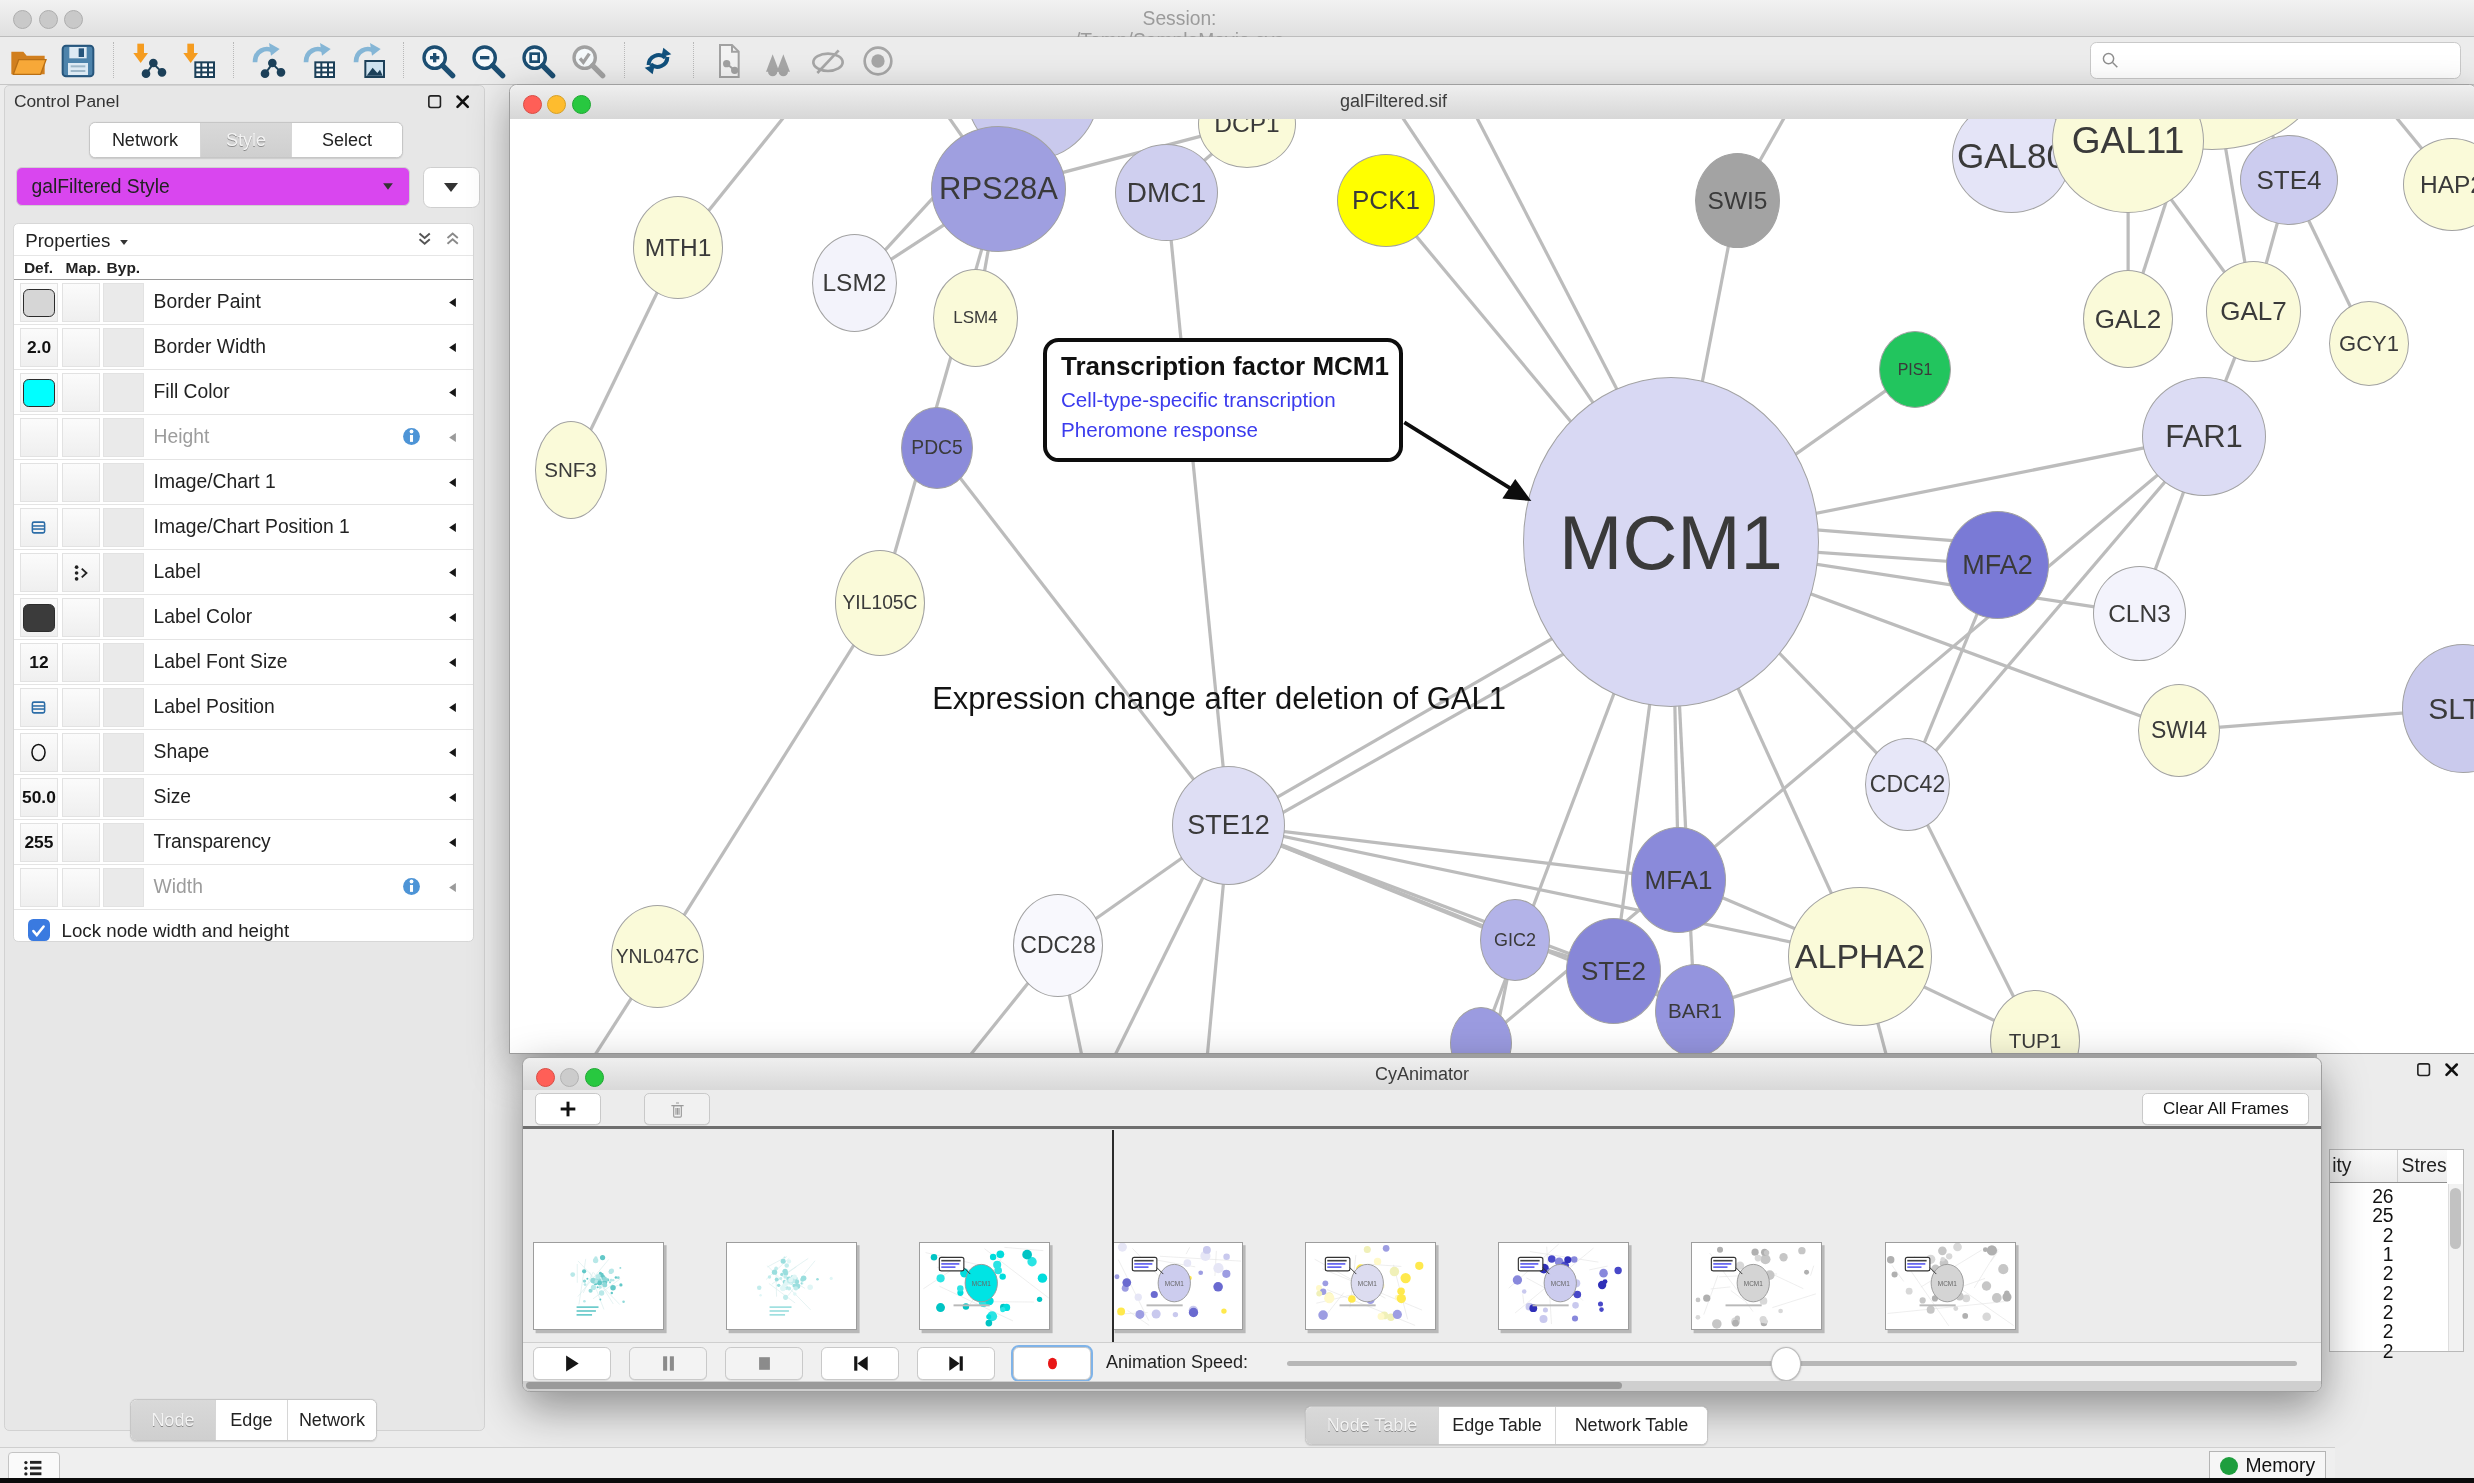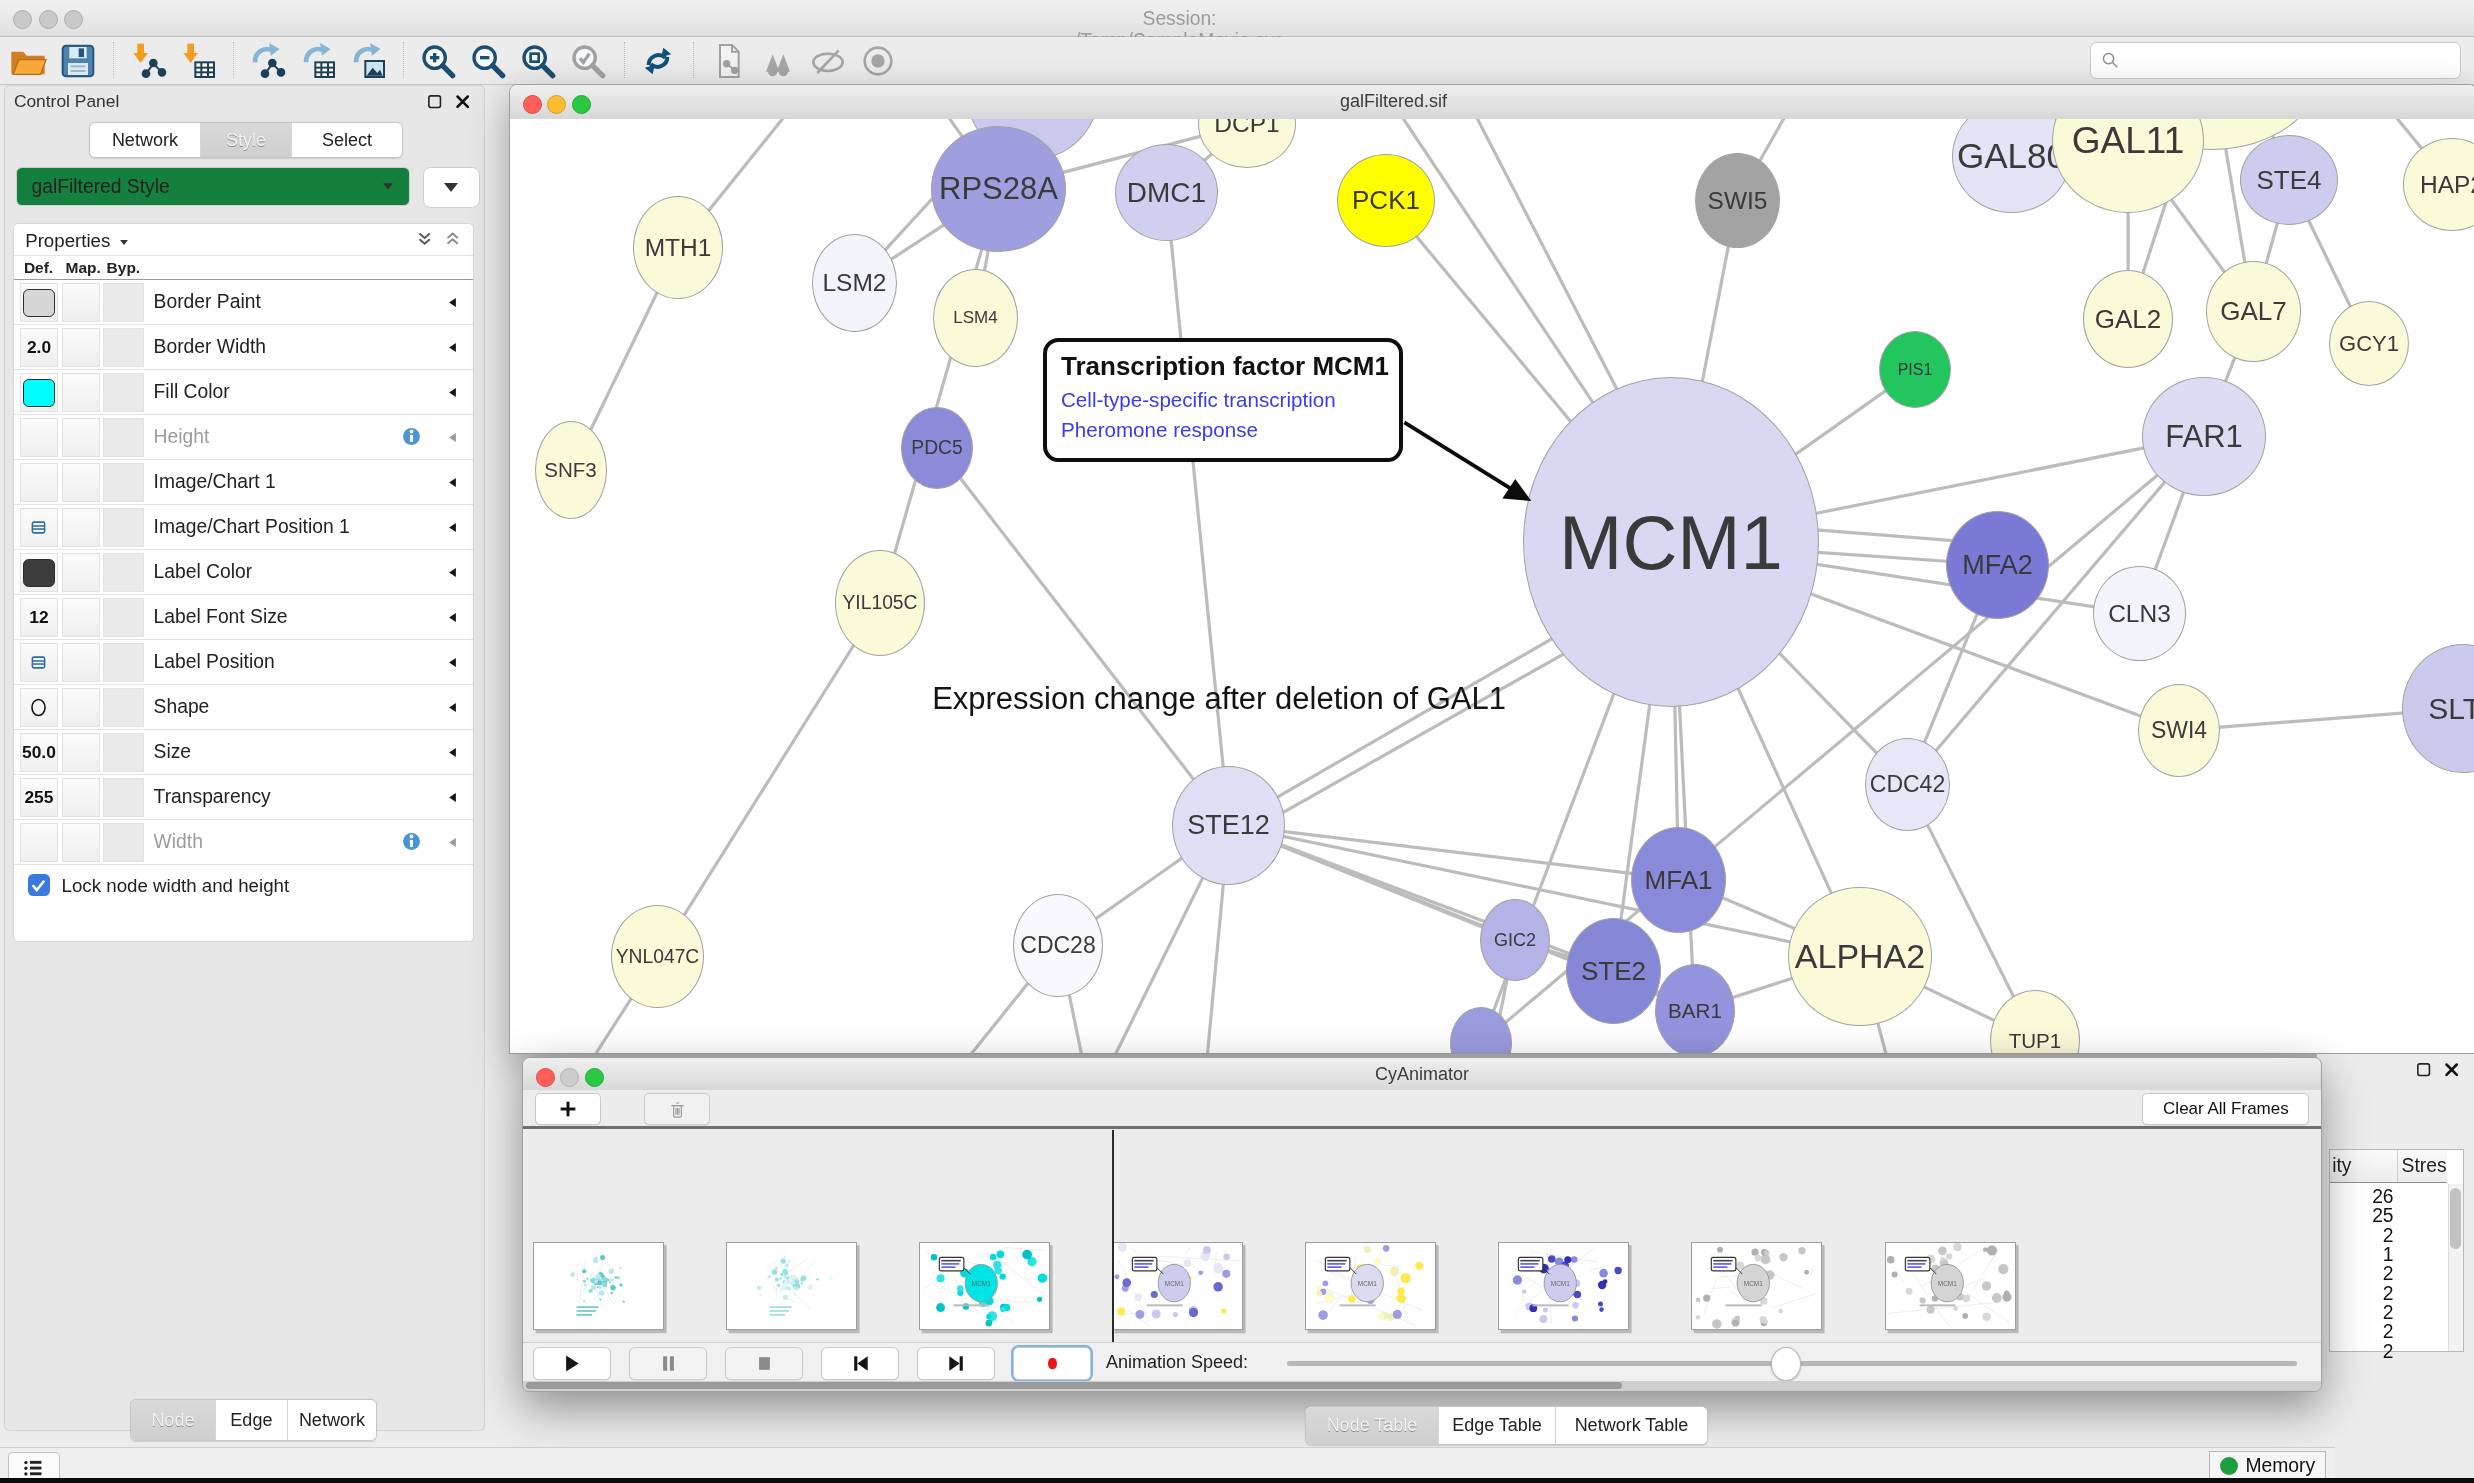--- a/index.html
+++ b/index.html
@@ -19,21 +19,21 @@
   #search-box input{border:none;outline:none;flex:1;font-size:18px;height:26px;background:transparent;}
   
   #control-panel{left:3.9px;top:85px;width:479px;height:1344px;background:#e7e7e7;border:0.6px solid #d2d2d2;border-radius:5.2px;}
   #cp-title{left:9px;top:5.2px;font-size:17.4px;color:#333;}
   .win-mini-icons{position:absolute;display:flex;gap:9px;}
   .win-mini-icons svg{width:19.3px;height:19.3px;}
   .seg-group{position:absolute;display:flex;border:0.6px solid #c6c6c6;border-radius:6.4px;overflow:hidden;background:#fff;box-shadow:0 0.6px 1.3px rgba(0,0,0,.12);}
   .seg{display:flex;align-items:center;justify-content:center;font-size:18px;color:#222;background:#fff;border-right:0.6px solid #d6d6d6;cursor:default;}
   .seg:last-child{border-right:none;}
   .seg.selected{background:linear-gradient(#d9d9d9,#cfcfcf);color:#f3f3f3;text-shadow:0 0.6px 0.6px rgba(0,0,0,.35);}
-  #style-combo{left:11.6px;top:81px;width:394px;height:39px;background:#15803d;border:1.3px solid #cfcfcf;border-radius:6px;display:flex;align-items:center;justify-content:space-between;padding:0 14px;box-sizing:border-box;font-size:19.3px;color:#222;}
+  #style-combo{left:11.6px;top:81px;width:394px;height:39px;background:#d946ef;border:1.3px solid #cfcfcf;border-radius:6px;display:flex;align-items:center;justify-content:space-between;padding:0 14px;box-sizing:border-box;font-size:19.3px;color:#222;}
   #style-combo-btn{left:418px;top:81px;width:55px;height:39px;background:#fff;border:1.3px solid #cfcfcf;border-radius:7.7px;display:flex;align-items:center;justify-content:center;}
   .caret{width:0;height:0;border-left:7px solid transparent;border-right:7px solid transparent;border-top:9px solid #333;}
   #props-box{left:7.7px;top:137px;width:461px;height:719px;background:#fff;border:0.6px solid #d7d7d7;border-radius:5.2px;box-sizing:border-box;}
   #props-header{position:relative;height:31px;border-bottom:0.6px solid #e6e6e6;}
   #props-title{left:11.6px;top:6.4px;font-size:18.7px;color:#222;}
   #props-caret{left:103px;top:14px;transform:scale(.55);}
   #props-chevs{right:10.3px;top:5.2px;}
   #props-colhdr{position:relative;height:23px;font-weight:bold;font-size:15.5px;color:#222;border-bottom:1.3px solid #9a9a9a;}
   #props-rows{position:relative;}
   .prow{position:relative;height:44px;border-bottom:0.6px solid #e4e4e4;}
@@ -352,20 +352,38 @@
                 <g stroke="#2d6ea8" stroke-width="4" fill="none">
                   <rect x="14" y="16" width="32" height="28" rx="4"></rect>
                   <line x1="14" y1="26" x2="46" y2="26"></line>
                   <line x1="14" y1="34" x2="46" y2="34"></line>
                 </g>
               </svg>
             </span>
             <span class="pcell" style="left:48px;"></span>
             <span class="pcell byp" style="left:89px;"></span>
             <span class="pname">Image/Chart Position 1</span>
+            <span class="parrow"><svg viewBox="0 0 60 60" style="width:15.5px;height:17px;">
+                <path d="M16 30L42 13v34z" fill="#161616"></path>
+              </svg></span>
+          </div>
+          <div class="prow">
+            <span class="pcell" style="left:6.4px;"></span>
+            <span class="pcell" style="left:48px;">
+              <svg viewBox="0 0 60 60" style="width:22px;height:22px;">
+                <g fill="#222">
+                  <circle cx="18" cy="14" r="5"></circle>
+                  <circle cx="18" cy="30" r="5"></circle>
+                  <circle cx="18" cy="46" r="5"></circle>
+                </g>
+                <path d="M32 18l13 12-13 12" fill="none" stroke="#222" stroke-width="5"></path>
+              </svg>
+            </span>
+            <span class="pcell byp" style="left:89px;"></span>
+            <span class="pname">Label</span>
             <span class="parrow"><svg viewBox="0 0 60 60" style="width:15.5px;height:17px;">
                 <path d="M16 30L42 13v34z" fill="#161616"></path>
               </svg></span>
           </div>
           <div class="prow">
             <span class="pcell" style="left:6.4px;">
               <span class="swatch" style="background:#3b3b3b;"></span>
             </span>
             <span class="pcell" style="left:48px;"></span>
             <span class="pcell byp" style="left:89px;"></span>

